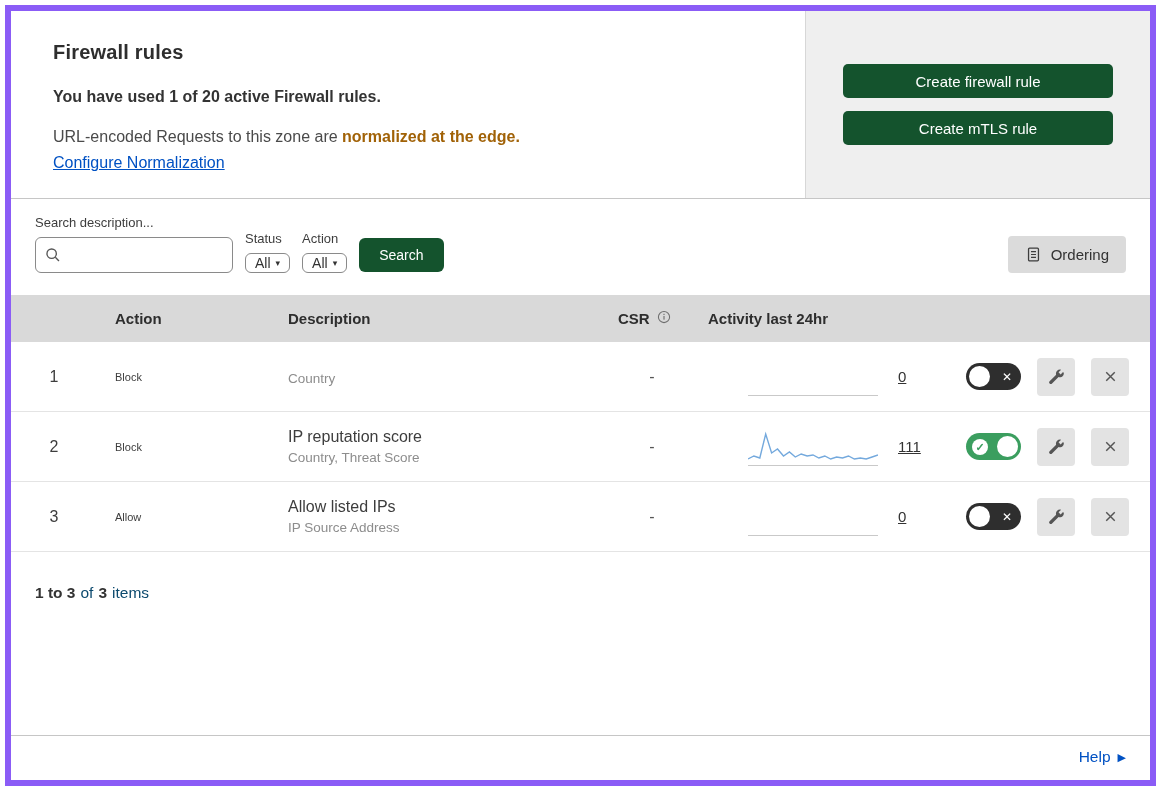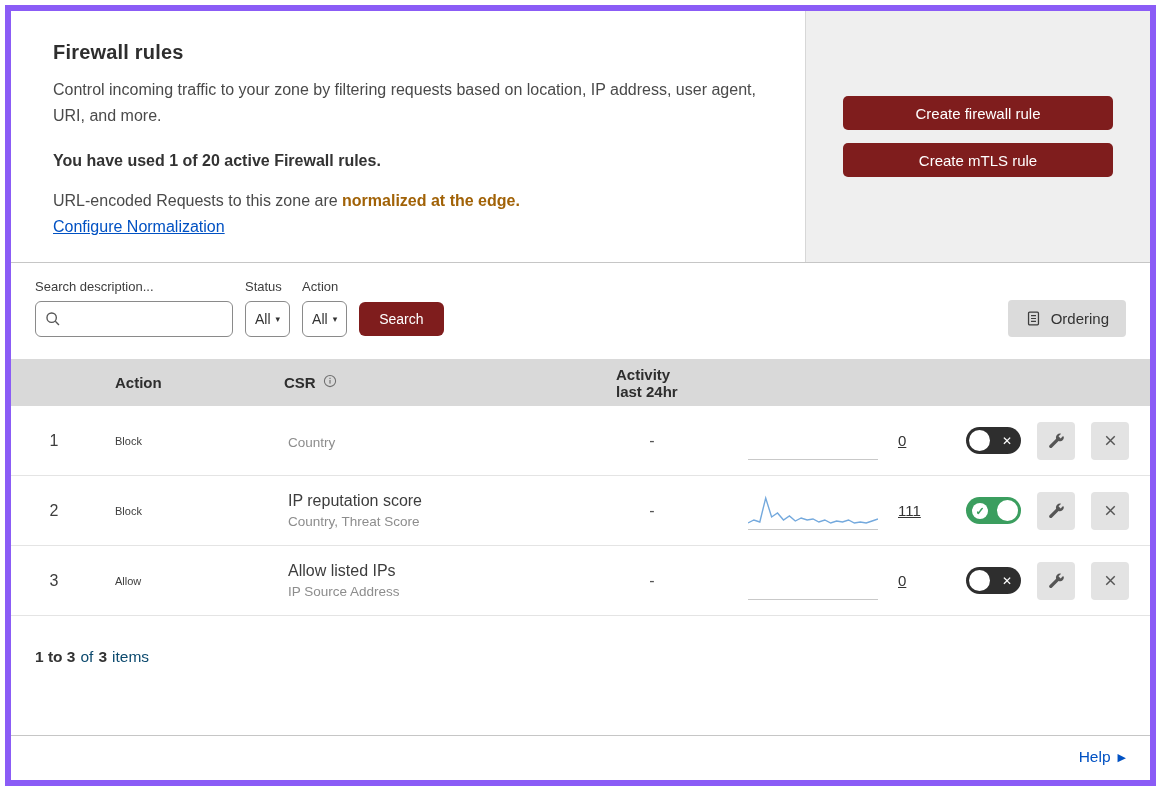--- a/index.html
+++ b/index.html
@@ -10,31 +10,31 @@
   
   .top { display:flex; border-bottom:1px solid #c6c6c6; }
   .top-left { flex:1; padding:30px 30px 26px 42px; }
   h1.title { font-size:20px; font-weight:600; color:#2e2e2e; letter-spacing:.2px; }
   .desc { margin-top:13px; font-size:16px; line-height:1.6; color:#4a4a4a; max-width:720px; }
   .usage { margin-top:24px; font-size:16px; font-weight:bold; color:#333; }
   .norm { margin-top:22px; font-size:16px; color:#4a4a4a; }
   .norm strong { color:#a16207; }
   a.link { display:inline-block; margin-top:8px; font-size:16px; color:#0051c3; text-decoration:underline; cursor:pointer; }
   .top-right { width:345px; background:#efefef; border-left:1px solid #d7d7d7; display:flex; flex-direction:column; align-items:center; justify-content:center; gap:13px; }
-  .btn-primary { background:#7f1d1d; color:#fff; border:none; border-radius:5px; font-family:inherit; font-size:15px; cursor:pointer; }
+  .btn-primary { background:#14532d; color:#fff; border:none; border-radius:5px; font-family:inherit; font-size:15px; cursor:pointer; }
   .top-right .btn-primary { width:270px; height:34px; }
 
   
   .filters { display:flex; align-items:flex-end; padding:16px 24px 22px 24px; }
   .fgroup { display:flex; flex-direction:column; margin-right:12px; }
   .fgroup label { font-size:13px; color:#3d3d3d; margin-bottom:7px; }
   .search-box { position:relative; width:198px; height:36px; }
   .search-box input { width:100%; height:100%; border:1px solid #8a8a8a; border-radius:6px; padding:0 10px 0 34px; font-family:inherit; font-size:14px; outline:none; }
   .sicon { position:absolute; left:9px; top:9px; width:18px; height:18px; }
-  .dropdown { display:flex; align-items:center; gap:5px; height:36px; padding:0 9px; background:#fff; border:1px solid #8a8a8a; border-radius:6px; font-family:inherit; font-size:14px; color:#333; cursor:pointer; }
+  .dropdown { display:flex; align-items:center; gap:5px; height:20px; padding:0 9px; background:#fff; border:1px solid #8a8a8a; border-radius:6px; font-family:inherit; font-size:14px; color:#333; cursor:pointer; }
   .caret { font-size:9px; color:#333; line-height:1; }
   .btn-search { height:34px; padding:0 20px; margin-bottom:1px; border-radius:6px; font-size:14px; }
   .btn-ordering { margin-left:auto; display:flex; align-items:center; gap:9px; height:37px; padding:0 17px; background:#dbdbdb; border:none; border-radius:4px; font-family:inherit; font-size:15px; color:#333; cursor:pointer; }
 
   
   .row-grid { display:grid; grid-template-columns:86px 175px 334px 92px 268px 1fr; align-items:center; }
   .thead { background:#d9d9d9; height:47px; font-size:15px; font-weight:600; color:#2e2e2e; }
   .thead .h-action { padding-left:18px; }
   .thead .h-desc { padding-left:16px; }
   .thead .h-csr { padding-left:12px; display:flex; align-items:flex-start; gap:7px; }
@@ -73,21 +73,20 @@
 </style>
 </head>
 <body>
 
 <div class="page">
   <div class="card">
 
     <section class="top">
       <div class="top-left">
         <h1 class="title">Firewall rules</h1>
-        <p class="desc">Control incoming traffic to your zone by filtering requests based on location, IP address, user agent, URI, and more.</p>
         <p class="usage">You have used 1 of 20 active Firewall rules.</p>
         <p class="norm"><span>URL-encoded Requests to this zone are </span><strong>normalized at the edge.</strong></p>
         <a class="link">Configure Normalization</a>
       </div>
       <aside class="top-right">
         <button class="btn-primary">Create firewall rule</button>
         <button class="btn-primary">Create mTLS rule</button>
       </aside>
     </section>
 
@@ -127,20 +126,21 @@
             </svg>
         </span>
         <span>Ordering</span>
       </button>
     </section>
 
     <section>
       <div class="thead row-grid">
         <div></div>
         <div class="h-action">Action</div>
+        <div class="h-desc">Description</div>
         <div class="h-csr">
           <span>CSR</span>
           <span style="display:inline-flex;">
             <svg viewBox="0 0 16 16" width="14" height="14">
                 <circle cx="8" cy="8" r="6.4" fill="none" stroke="#6e6e6e" stroke-width="1.2"></circle>
                 <rect x="7.35" y="6.8" width="1.3" height="4.2" fill="#6e6e6e"></rect>
                 <rect x="7.35" y="4.3" width="1.3" height="1.4" fill="#6e6e6e"></rect>
               </svg>
           </span>
         </div>

